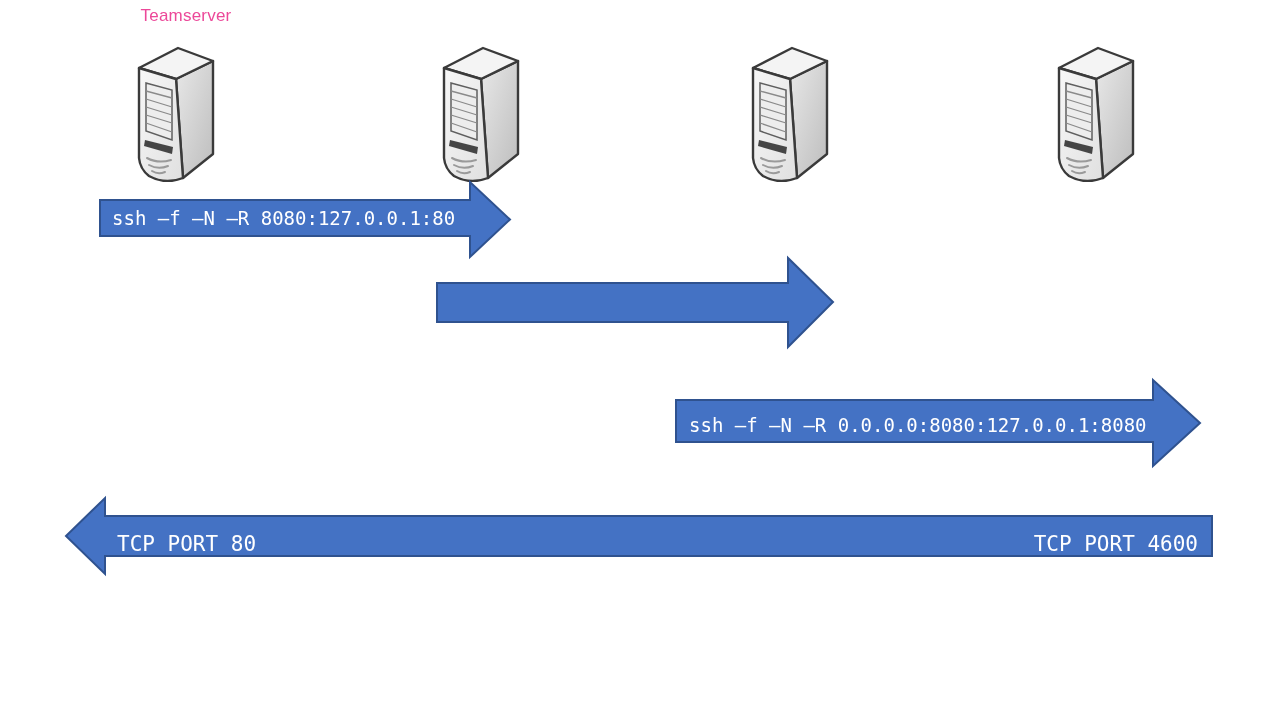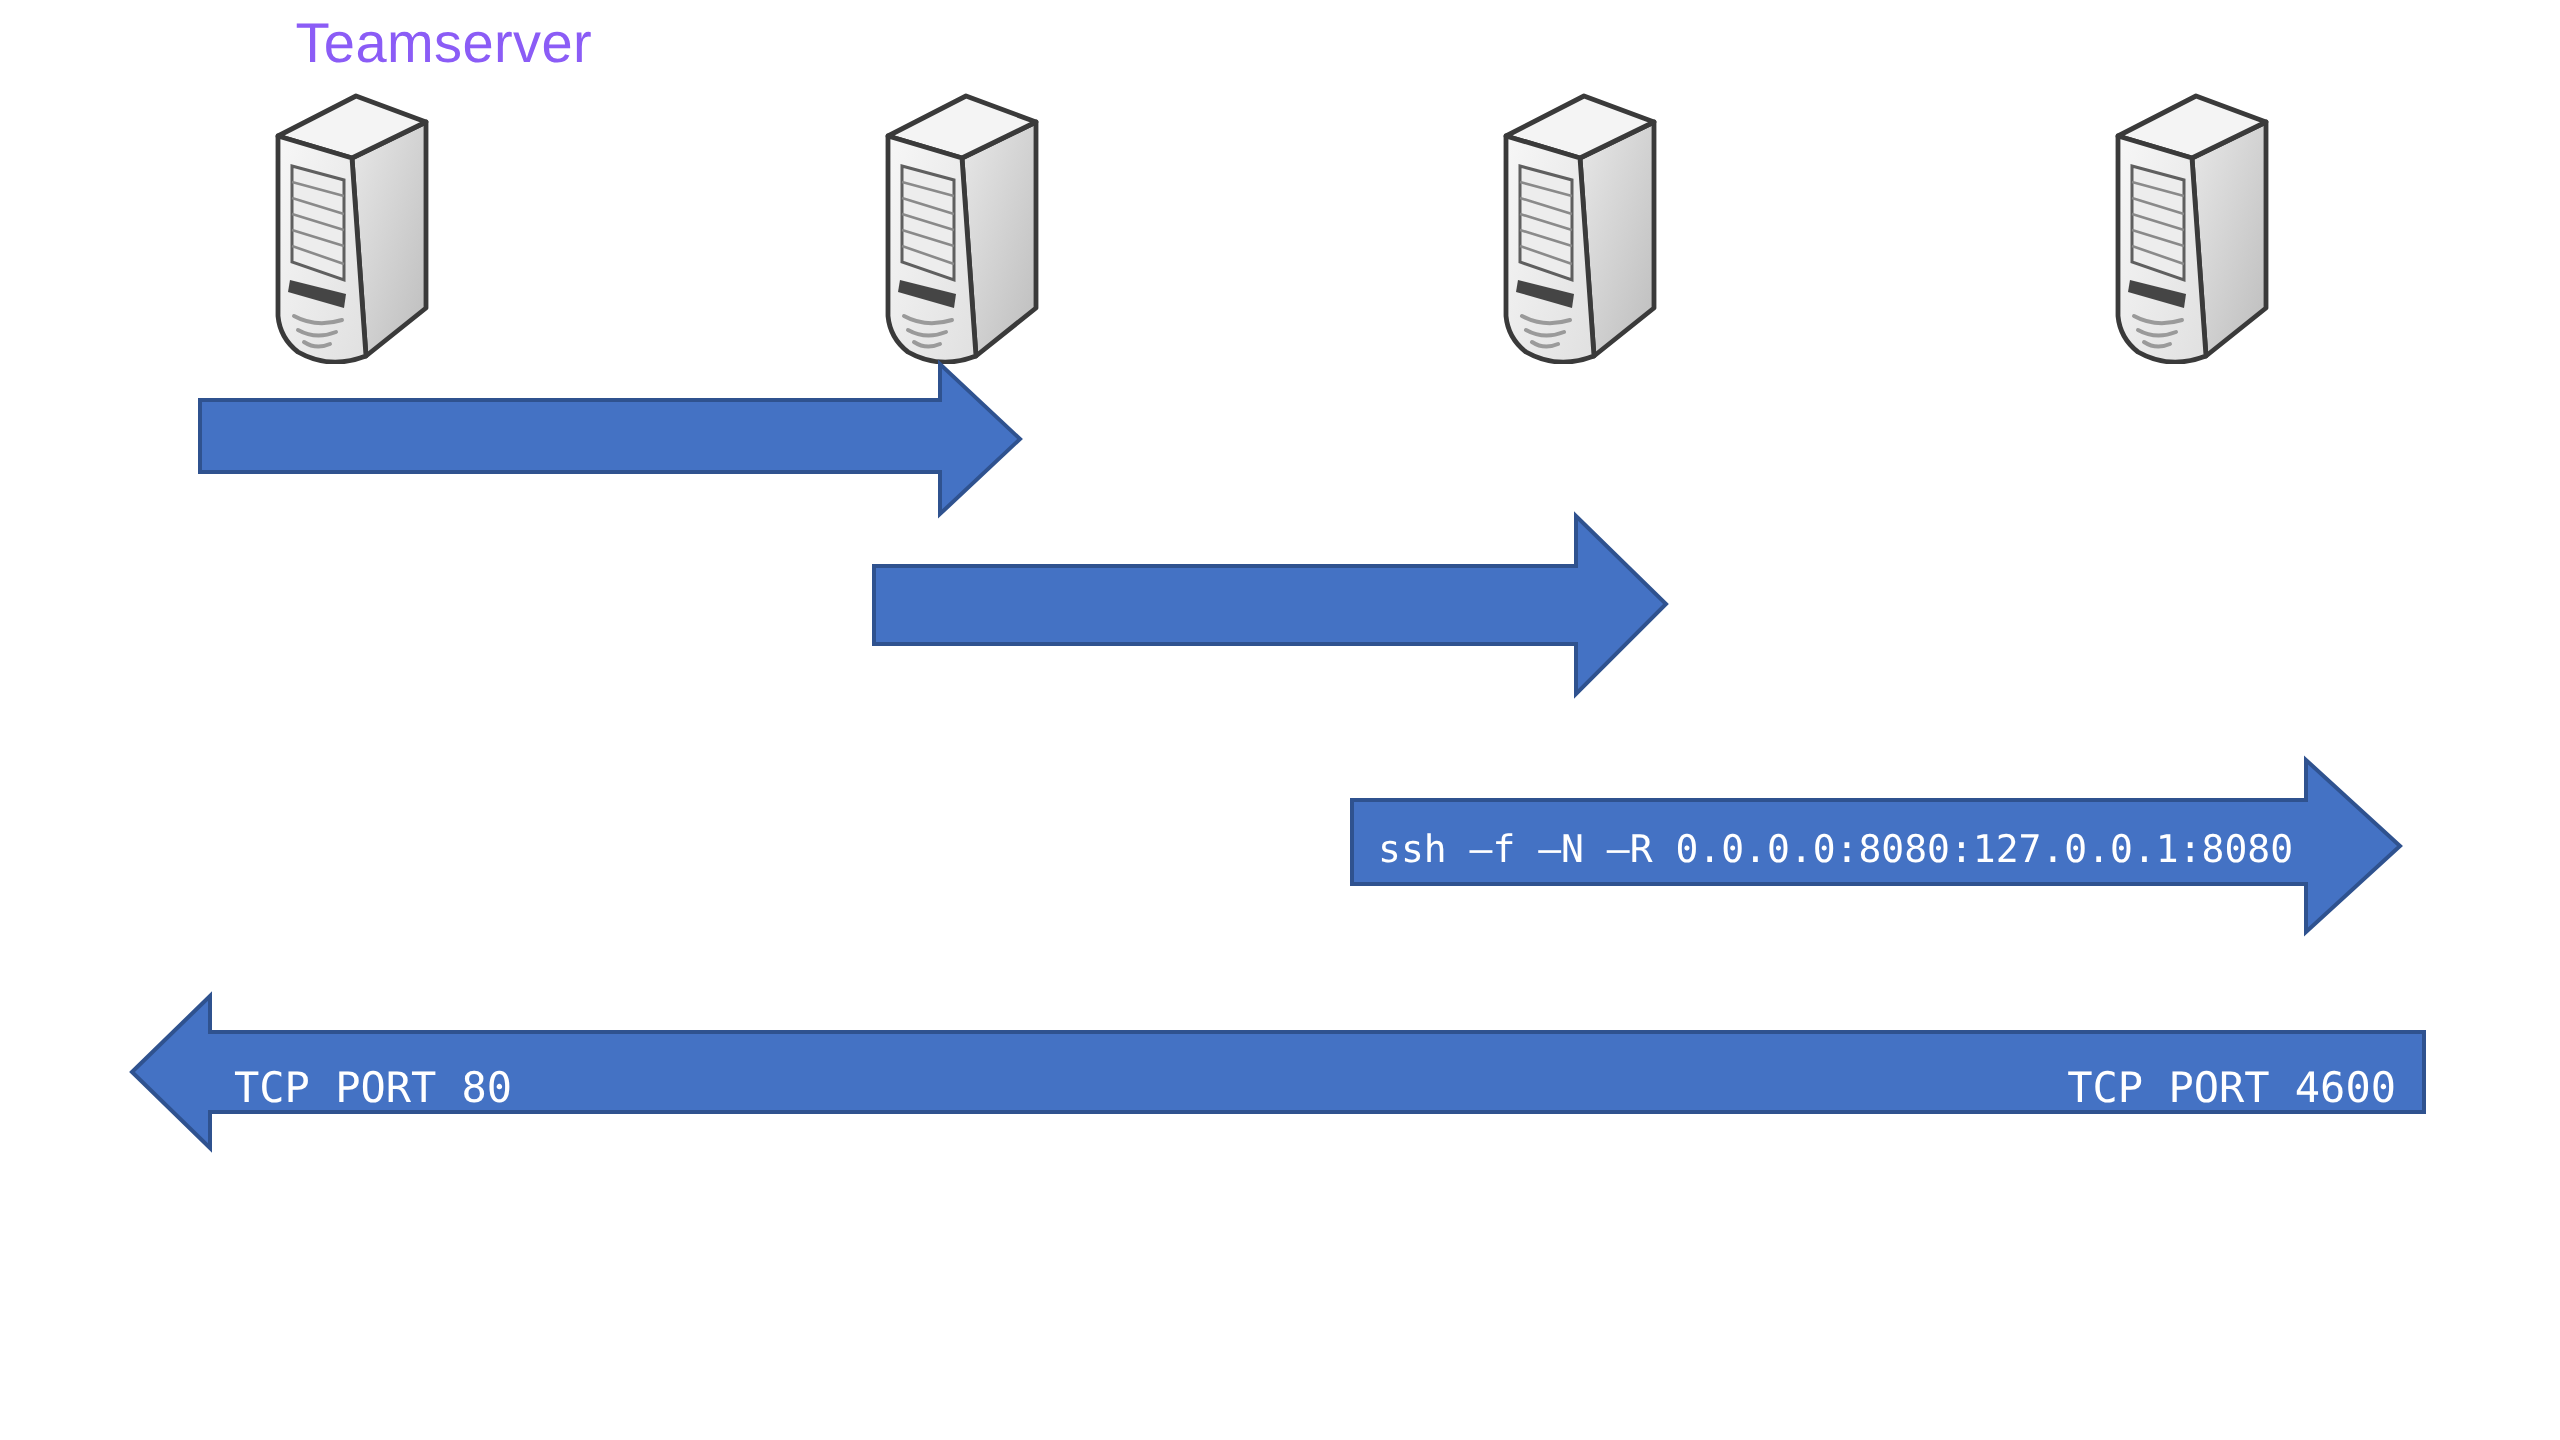--- a/index.html
+++ b/index.html
@@ -1,19 +1,19 @@
 <!DOCTYPE html>
 <html><head>
 <meta charset="utf-8">
 <style>
   html,body{margin:0;padding:0;background:#ffffff;}
   .canvas{position:relative;width:1280px;height:720px;background:#ffffff;overflow:hidden;
           font-family:"Liberation Sans",sans-serif;}
-  .node-label{position:absolute;top:6px;width:220px;text-align:right;
-              font-size:28px;color:#8b5cf6;letter-spacing:0.2px;}
+  .node-label{position:absolute;top:6px;width:220px;text-align:center;
+              font-size:17px;color:#ec4899;letter-spacing:0.2px;}
   .server-icon{position:absolute;top:42px;width:92px;height:140px;}
   .arrow{position:absolute;}
   .arrow svg{position:absolute;left:0;top:0;overflow:visible;}
   .arrow polygon{stroke:#2F528F;stroke-width:2;stroke-linejoin:miter;}
   .arrow-label{position:absolute;display:flex;align-items:center;white-space:nowrap;
                font-family:"DejaVu Sans Mono",monospace;color:#ffffff;font-size:19px;}
   .tcp-label-row{position:absolute;display:flex;align-items:flex-end;justify-content:space-between;
                  font-family:"DejaVu Sans Mono",monospace;color:#ffffff;font-size:21px;
                  padding:0 14px 0 12px;box-sizing:border-box;white-space:nowrap;}
   
@@ -58,20 +58,21 @@
       <use href="#srv"></use>
     </svg>
   <svg class="server-icon" style="left:1049px" viewBox="0 0 92 140">
       <use href="#srv"></use>
     </svg>
 
   <div class="arrow" style="left:98px;top:180px;width:414px;height:80px">
     <svg width="414" height="80" viewBox="0 0 414 80">
       <polygon points="2,20 372,20 372,2 412,39.5 372,77 372,56 2,56" fill="#4472C4"></polygon>
     </svg>
+    <div class="arrow-label" style="left:14px;top:20px;height:36px">ssh –f –N –R 8080:127.0.0.1:80</div>
   </div>
 
   <div class="arrow" style="left:435px;top:256px;width:400px;height:93px">
     <svg width="400" height="93" viewBox="0 0 400 93">
       <polygon points="2,27 353,27 353,2 398,46 353,91 353,66 2,66" fill="#4472C4"></polygon>
     </svg>
   </div>
 
   <div class="arrow" style="left:674px;top:378px;width:528px;height:90px">
     <svg width="528" height="90" viewBox="0 0 528 90">

